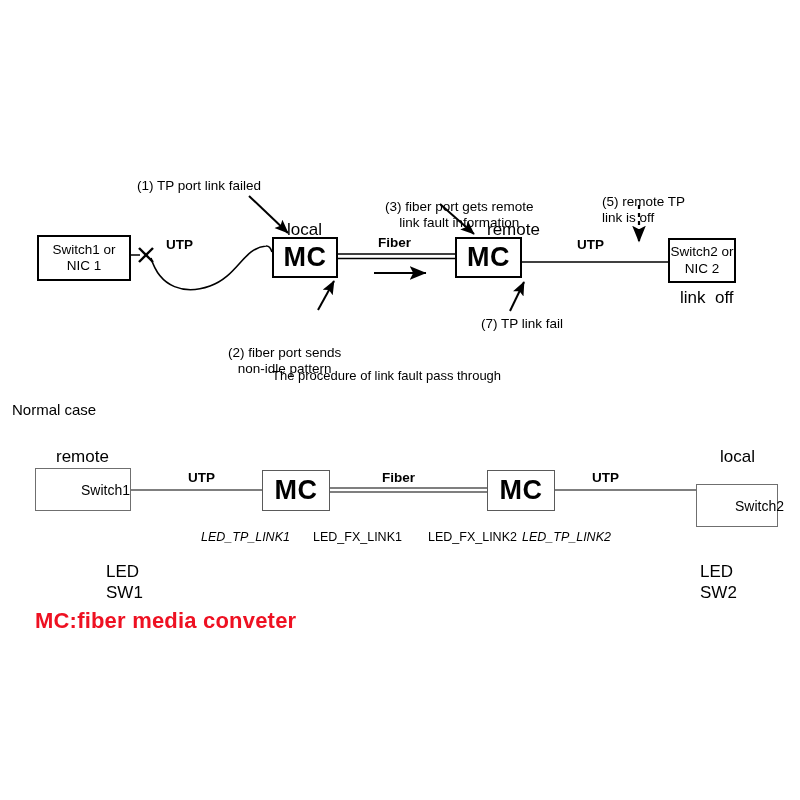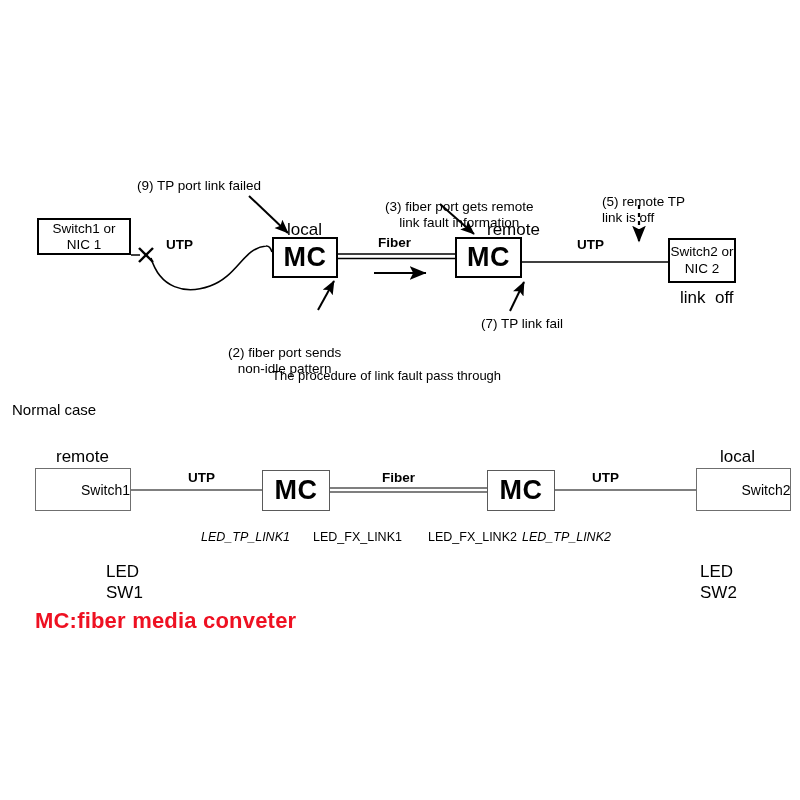--- a/index.html
+++ b/index.html
@@ -133,33 +133,33 @@
   <line x1="131" y1="490" x2="262" y2="490" stroke="#555" stroke-width="1.4"></line>
 
   <g>
     <line x1="330" y1="488" x2="487" y2="488" stroke="#555" stroke-width="1.3"></line>
     <line x1="330" y1="492" x2="487" y2="492" stroke="#555" stroke-width="1.3"></line>
   </g>
 
   <line x1="555" y1="490" x2="696" y2="490" stroke="#555" stroke-width="1.4"></line>
 </svg>
 
-<div class="lbl t-ann" style="left:137px; top:178px;">(9) TP port link failed</div>
+<div class="lbl t-ann" style="left:137px; top:178px;">(1) TP port link failed</div>
 
 <div class="lbl t-ann" style="left:385px; top:167px; text-align:center;">
   <span style="white-space:pre-line; display:block;">(3) fiber port gets remote
 link fault information</span>
 </div>
 
 <div class="lbl t-ann" style="left:602px; top:162px; text-align:left;">
   <span style="white-space:pre-line; display:block; text-align:left;">(5) remote TP
 link is off</span>
 </div>
 
-<div class="box-thick" style="left:37px; top:218px; width:94px; height:37px;align-items:flex-end;">
+<div class="box-thick" style="left:37px; top:235px; width:94px; height:46px;">
   <span style="white-space:pre-line;">Switch1 or
 NIC 1</span>
 </div>
 
 <div class="lbl t-link" style="left:166px; top:237px;">UTP</div>
 
 <div class="lbl t-small" style="left:287px; top:220px;">local</div>
 
 <div class="box-mc-top" style="left:272px; top:237px; width:66px; height:41px;">
   <span>MC</span>
@@ -213,21 +213,21 @@
 <div class="lbl t-link" style="left:382px; top:470px;">Fiber</div>
 
 <div class="box-mc-bot" style="left:487px; top:470px; width:68px; height:41px;">
   <span>MC</span>
 </div>
 
 <div class="lbl t-link" style="left:592px; top:470px;">UTP</div>
 
 <div class="lbl t-small" style="left:720px; top:447px;">local</div>
 
-<div class="box-thin" style="left:696px; top:468px; width:95px; height:43px;">
+<div class="box-thin" style="left:696px; top:484px; width:82px; height:43px;">
   <span>Switch2</span>
 </div>
 
 <div class="lbl t-small" style="left:700px; top:518px; line-height:1.25;">
   <span style="white-space:pre-line; display:block;">LED
 SW2</span>
 </div>
 
 <div class="lbl t-led" style="left:201px; top:530px;font-style:italic;">LED_TP_LINK1</div>
 <div class="lbl t-led" style="left:313px; top:530px;">LED_FX_LINK1</div>

